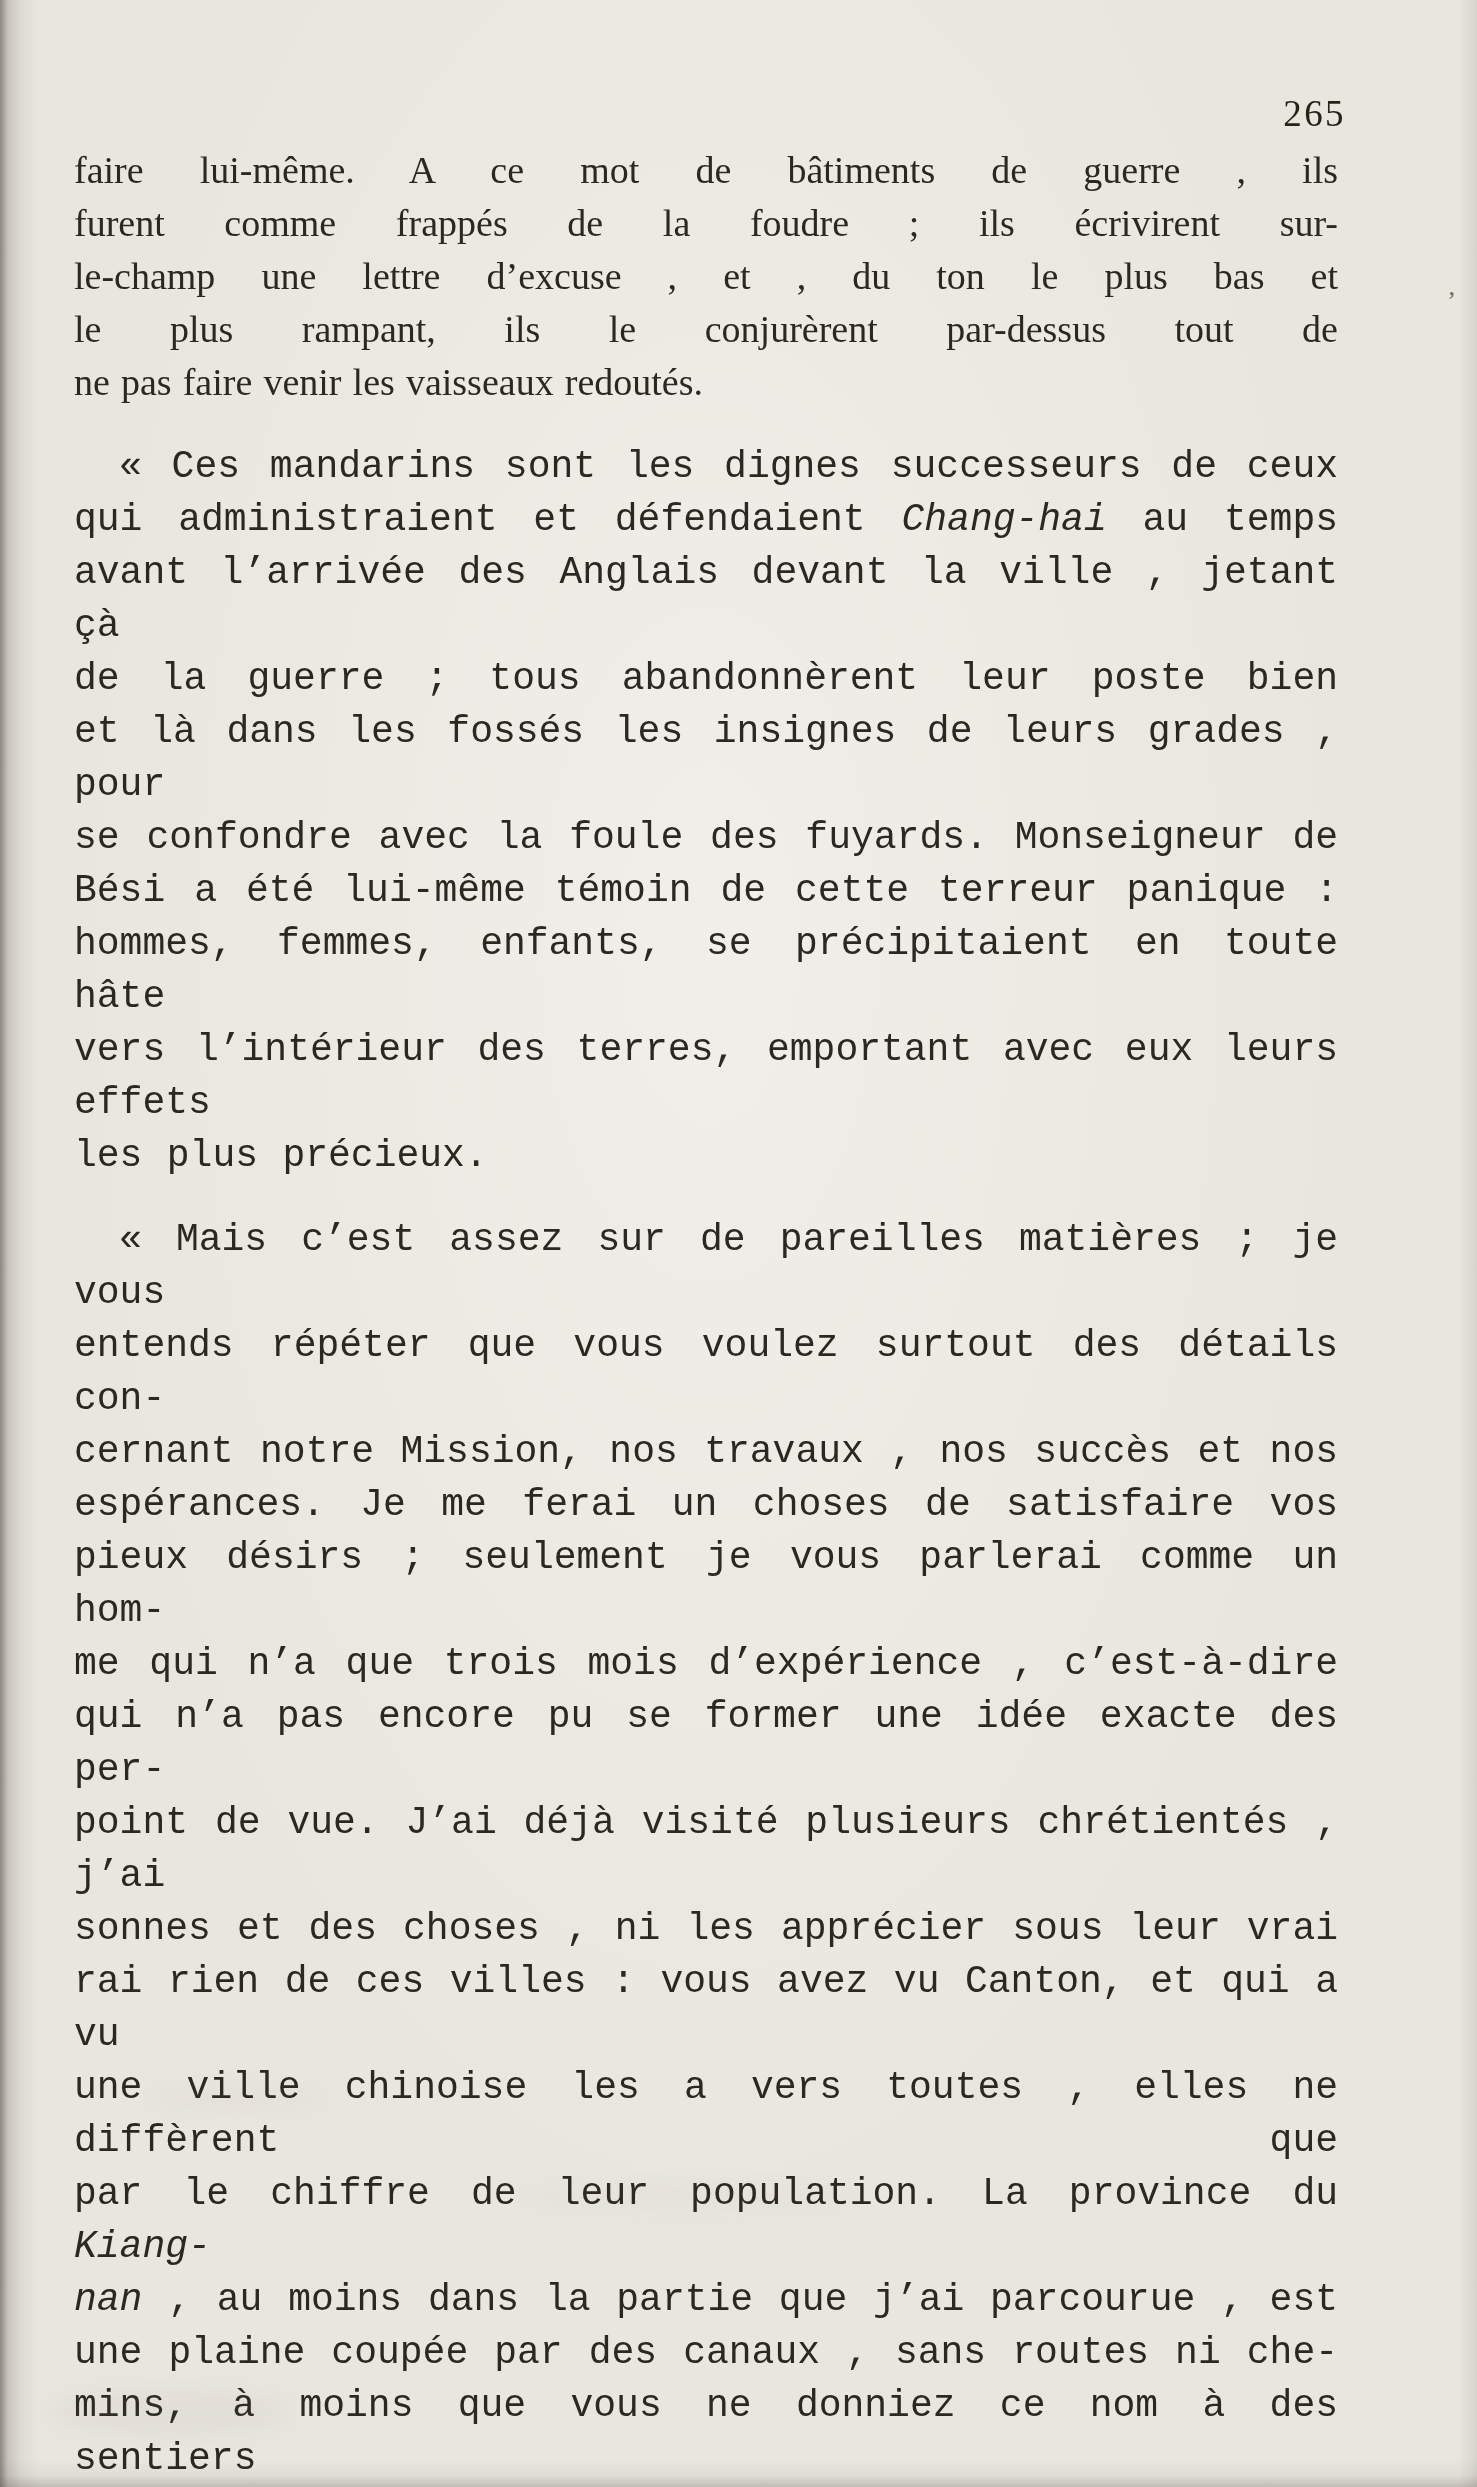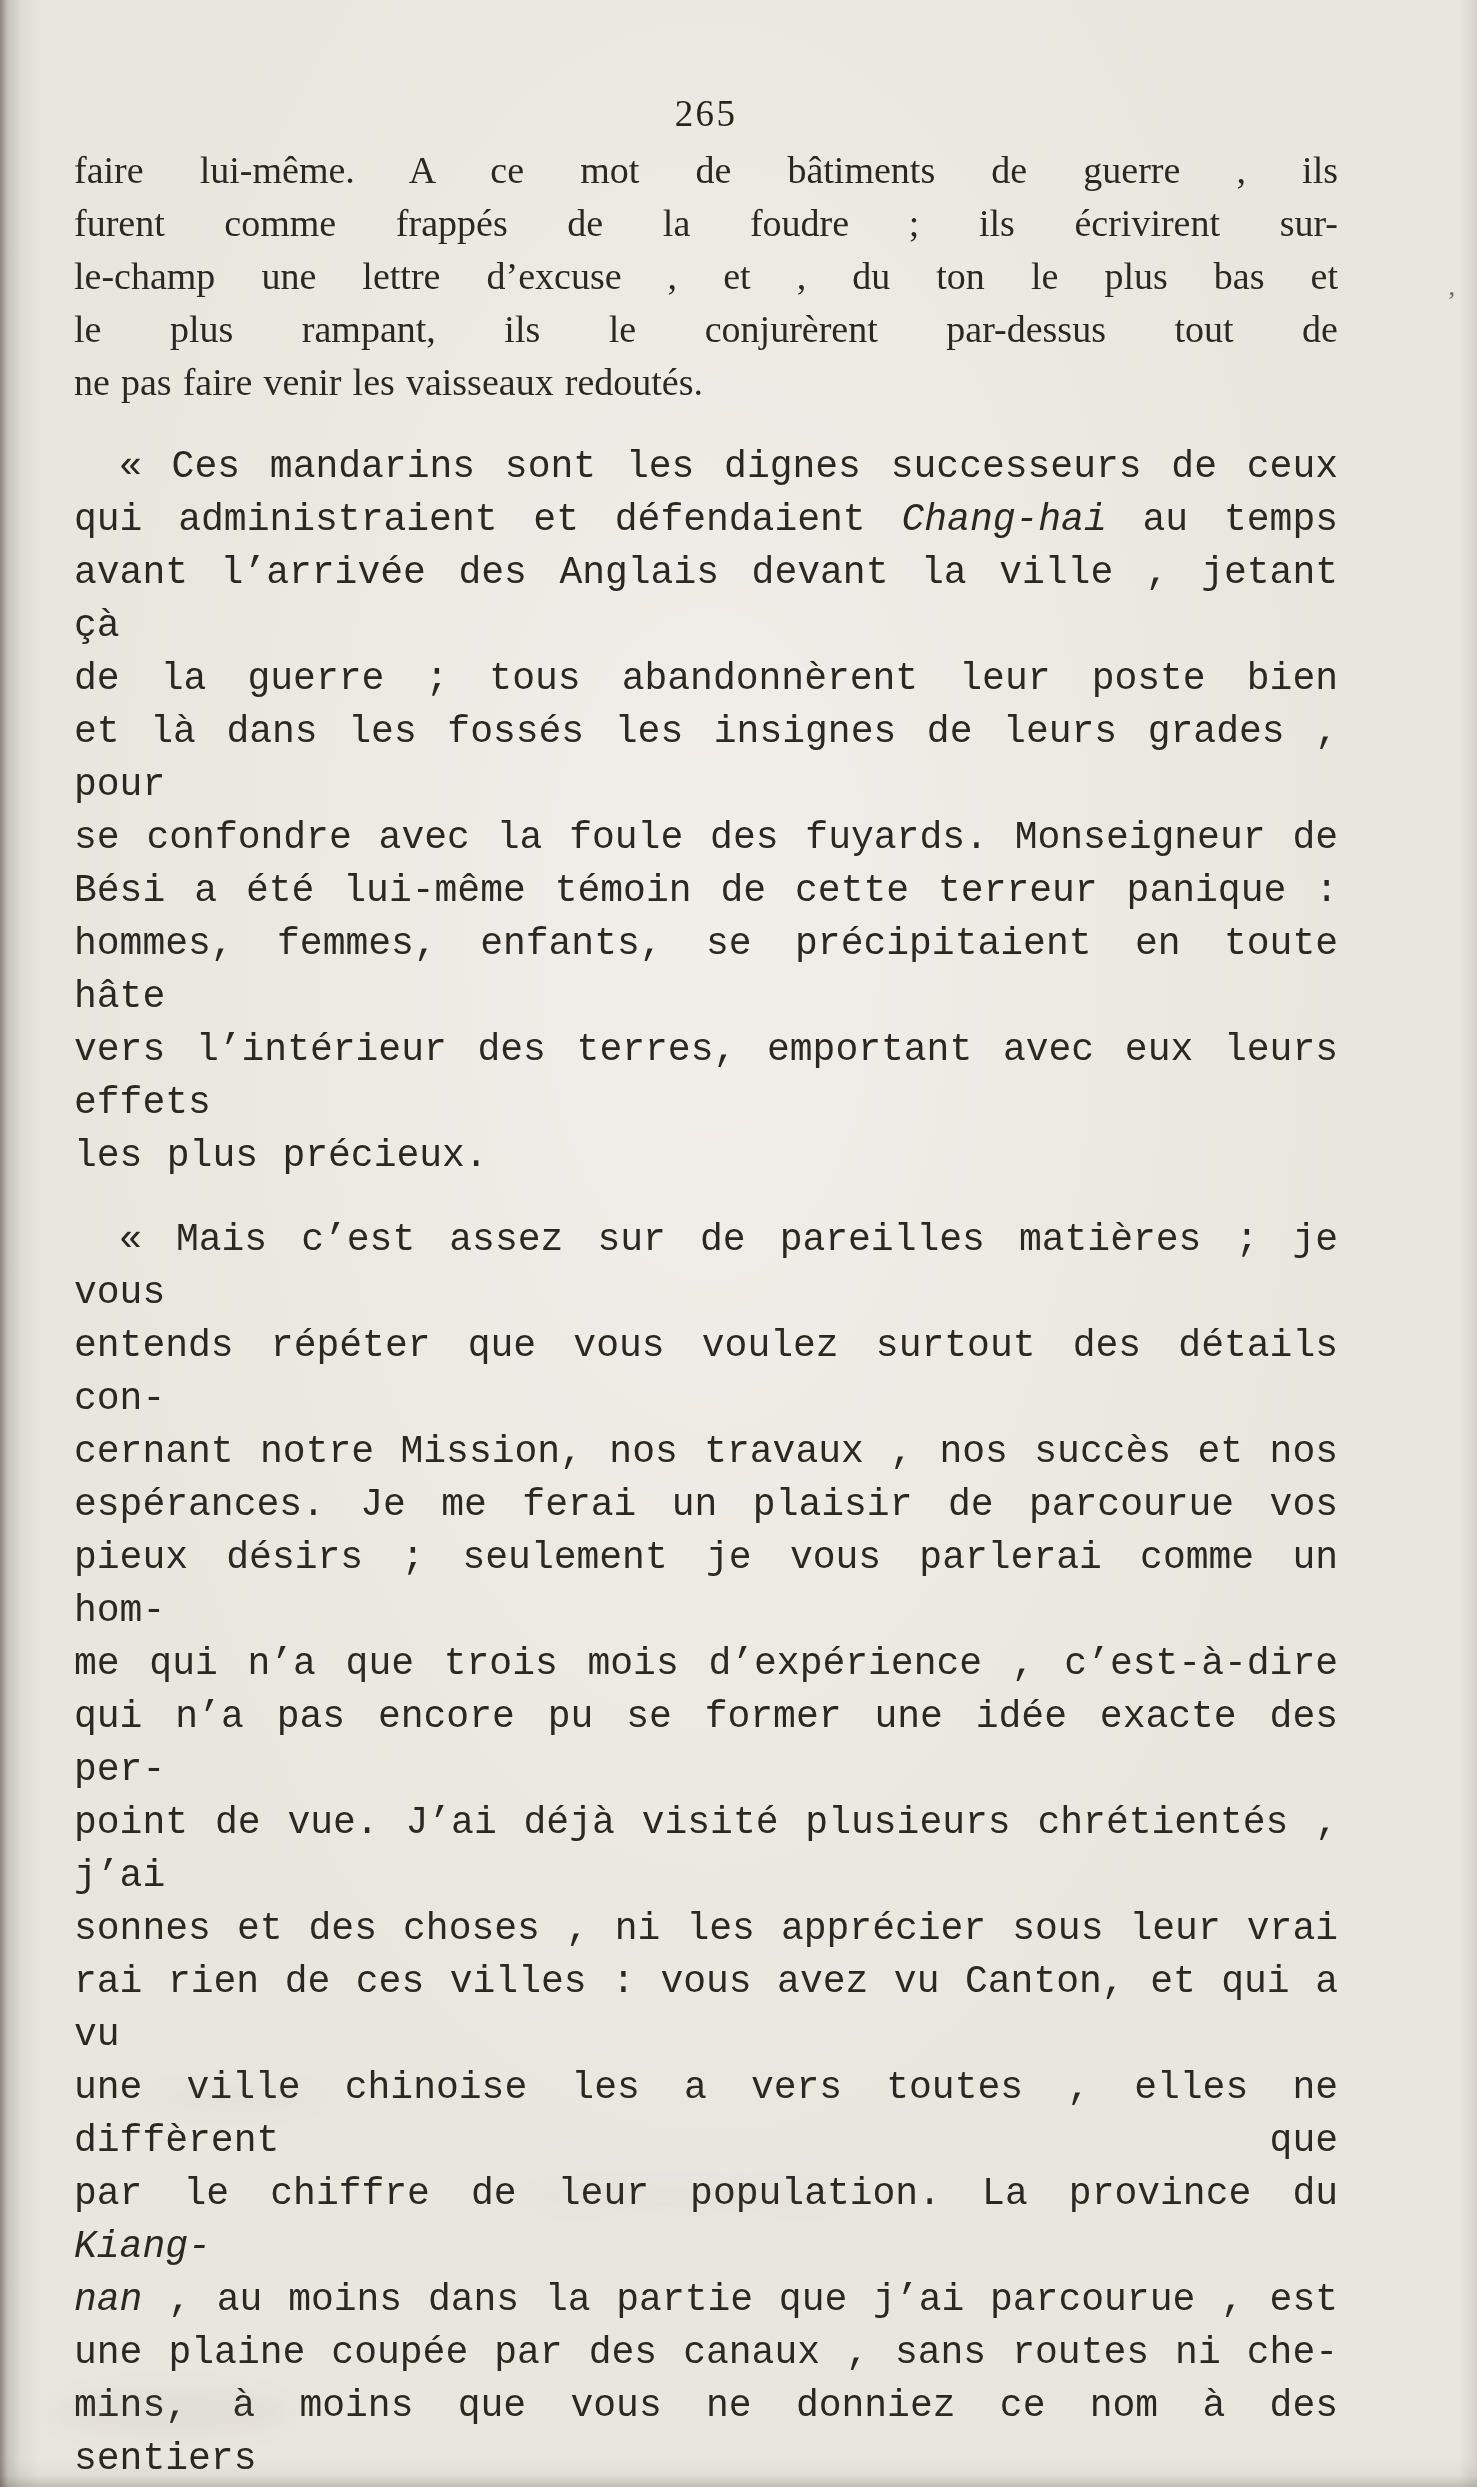--- a/index.html
+++ b/index.html
@@ -24,21 +24,21 @@
       #e9e6de;
     color: #2b2822;
   }
   .text-block {
     position: absolute;
     left: 66px;
     top: 91px;
     width: 1280px;
   }
   .page-number {
-    text-align: center;
+    text-align: right;
     font-size: 37px;
     line-height: 45px;
     letter-spacing: 2.4px;
     margin-bottom: 0;
     color: #262319;
   }
   .para { margin: 8px; }
   .para.indent { margin-top: 31px; font-family: Liberation Mono, monospace; }
   .line {
     font-size: 38px;
@@ -92,21 +92,21 @@
         <div class="line"><span>se confondre avec la foule des fuyards. Monseigneur de</span></div>
         <div class="line"><span>Bési a été lui-même témoin de cette terreur panique :</span></div>
         <div class="line"><span>hommes, femmes, enfants, se précipitaient en toute hâte</span></div>
         <div class="line"><span>vers l’intérieur des terres, emportant avec eux leurs effets</span></div>
         <div class="line last"><span>les plus précieux.</span></div>
       </div>
       <div class="para indent">
         <div class="line"><span>« Mais c’est assez sur de pareilles matières ; je vous</span></div>
         <div class="line"><span>entends répéter que vous voulez surtout des détails con-</span></div>
         <div class="line"><span>cernant notre Mission, nos travaux , nos succès et nos</span></div>
-        <div class="line"><span>espérances. Je me ferai un plaisir de parcourue vos</span></div>
+        <div class="line"><span>espérances. Je me ferai un choses de satisfaire vos</span></div>
         <div class="line"><span>pieux désirs ; seulement je vous parlerai comme un hom-</span></div>
         <div class="line"><span>me qui n’a que trois mois d’expérience , c’est-à-dire</span></div>
         <div class="line"><span>qui n’a pas encore pu se former une idée exacte des per-</span></div>
         <div class="line"><span>point de vue. J’ai déjà visité plusieurs chrétientés , j’ai</span></div>
         <div class="line"><span>sonnes et des choses , ni les apprécier sous leur vrai</span></div>
         <div class="line"><span>rai rien de ces villes : vous avez vu Canton, et qui a vu</span></div>
         <div class="line"><span>une ville chinoise les a vers toutes , elles ne diffèrent que</span></div>
         <div class="line"><span>par le chiffre de leur population. La province du </span><span class="it">Kiang-</span></div>
         <div class="line"><span class="it">nan</span><span> , au moins dans la partie que j’ai parcourue , est</span></div>
         <div class="line"><span>une plaine coupée par des canaux , sans routes ni che-</span></div>

